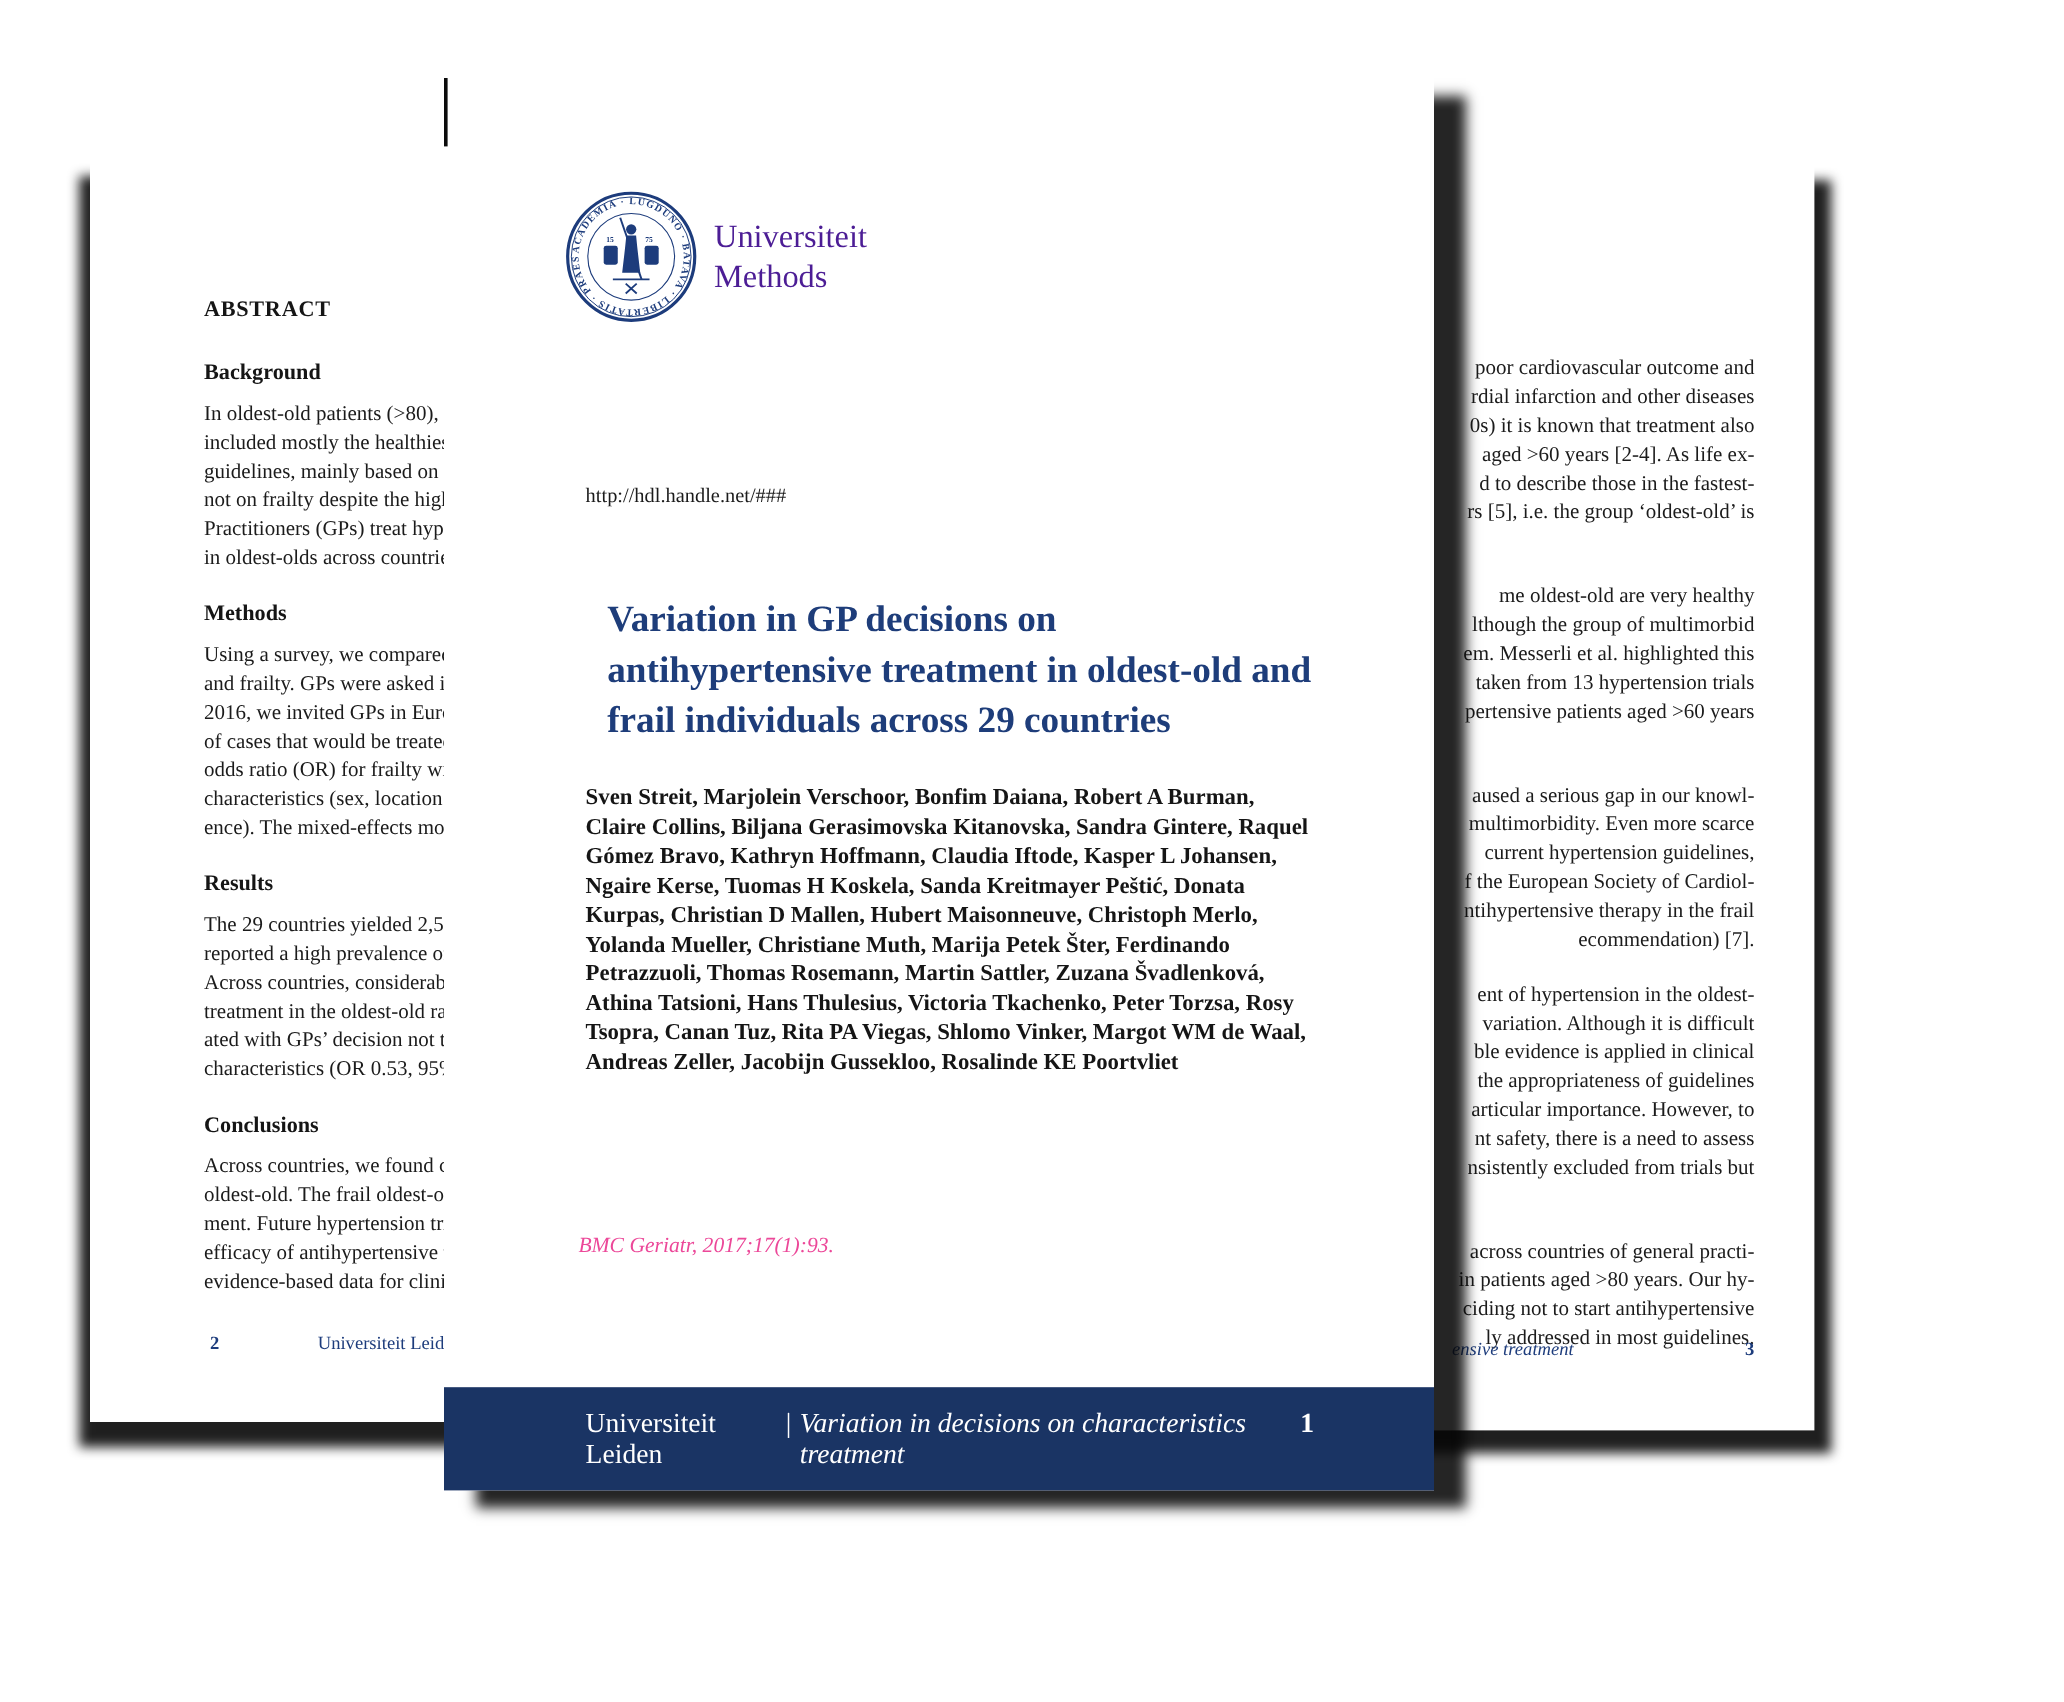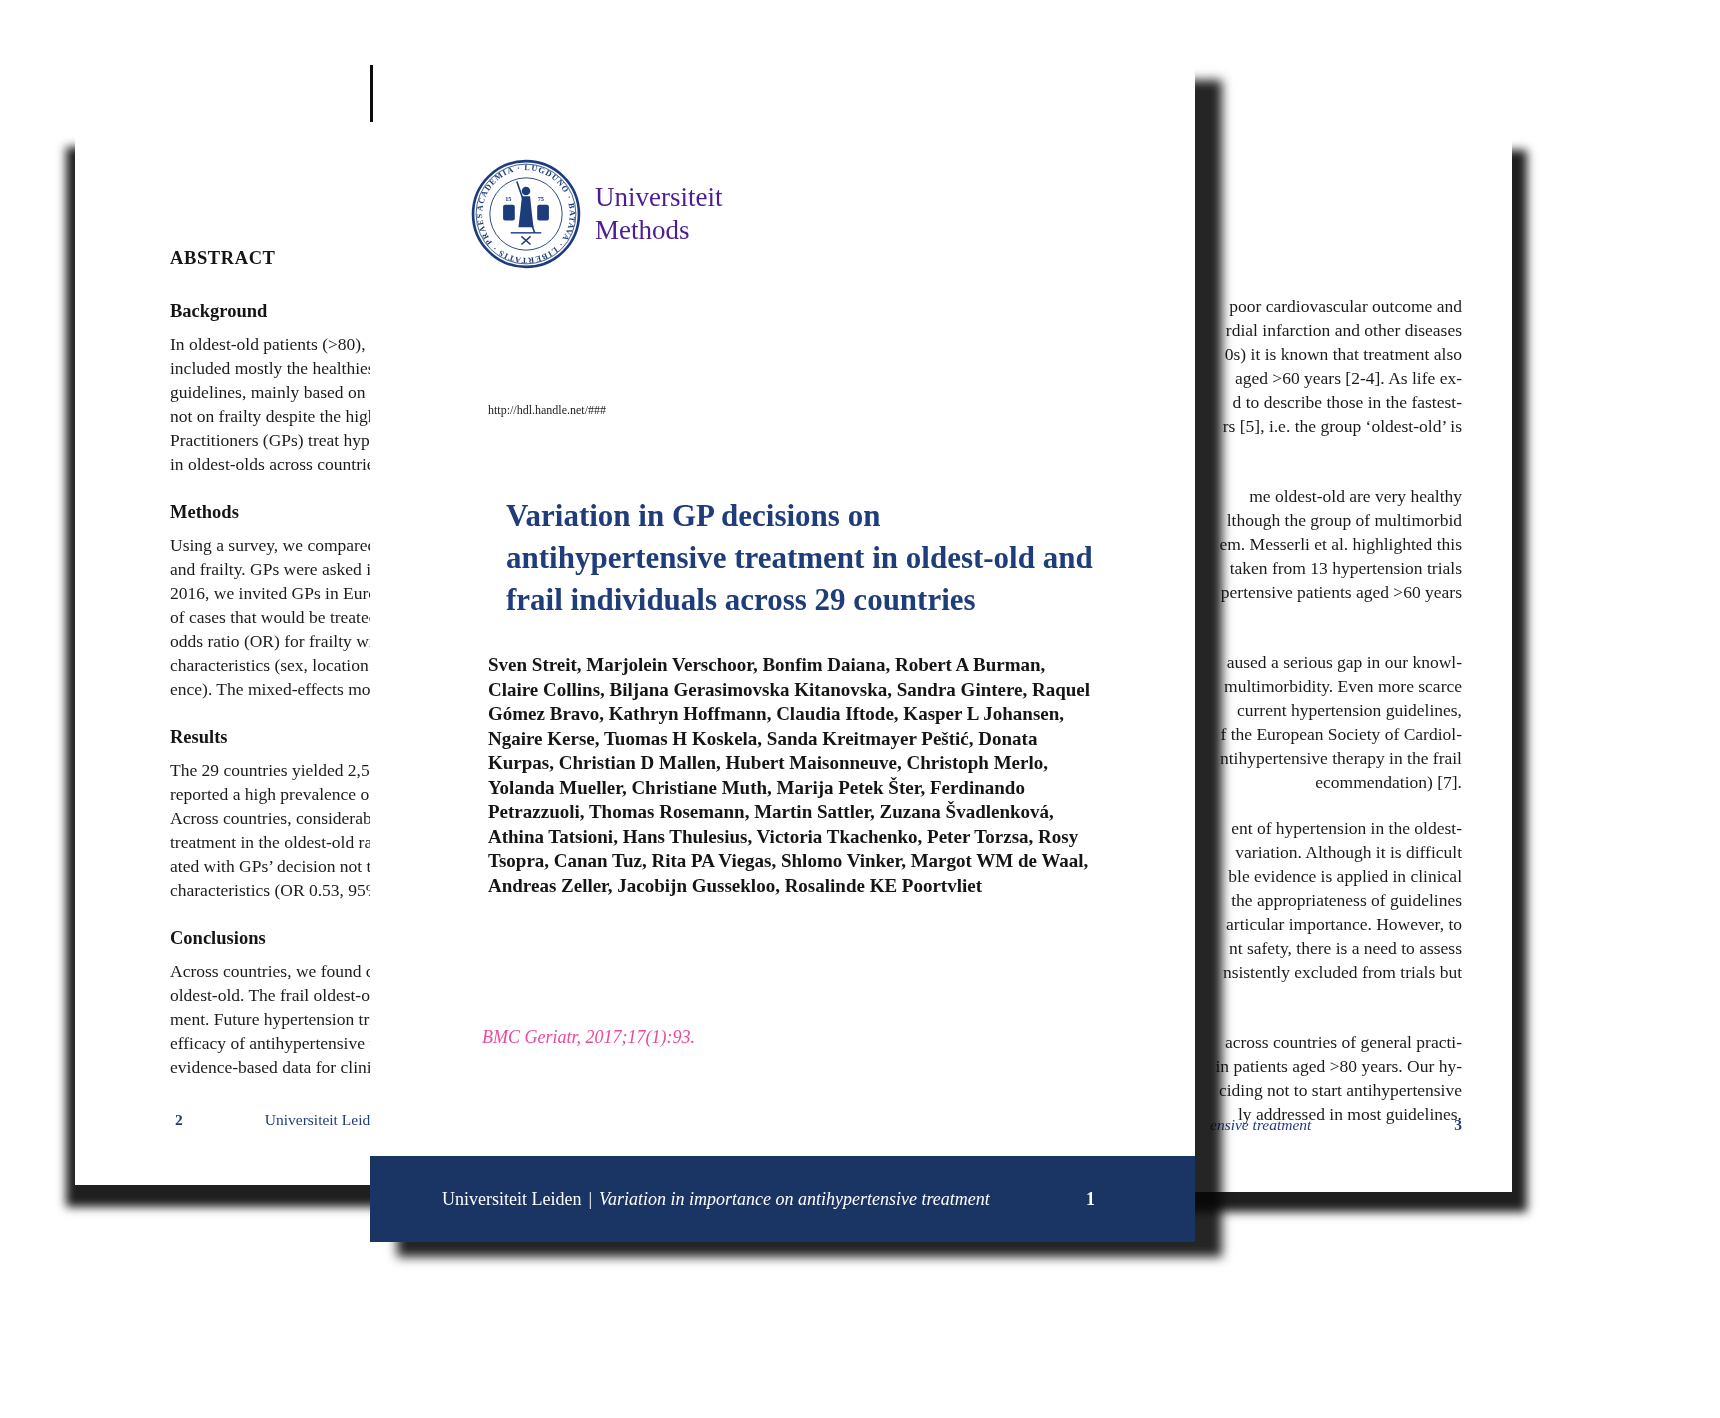--- a/index.html
+++ b/index.html
@@ -30,29 +30,29 @@
   .rp-para:nth-child(4){margin-top:22px;}
   .rp-content .text-line{font-size:17.5px;line-height:24px;white-space:nowrap;color:#1b1b1b;}
   .rp-footer{left:310px;top:986px;right:50px;display:flex;align-items:baseline;}
   .rp-footer .frag{font-style:italic;}
   .rp-footer .pg{margin-left:auto;font-weight:bold;}
 
   
   .logo-row{position:absolute;left:100px;top:93px;display:flex;align-items:center;gap:13px;}
   .logo-seal{width:112px;height:112px;}
   .logo-wordmark{font-size:27px;line-height:33px;color:#4c1d95;}
-  .handle-url{position:absolute;left:118px;top:338px;font-size:12px;color:#1b1b1b;}
+  .handle-url{position:absolute;left:118px;top:338px;font-size:17px;color:#1b1b1b;}
   .doc-title{position:absolute;left:118px;top:430px;width:600px;font-weight:bold;
              font-size:31px;line-height:42px;color:#1e3d7a;margin-left:18px;}
   .authors{position:absolute;left:118px;top:588px;width:606px;font-weight:bold;
            font-size:19px;line-height:24.5px;color:#151515;}
   .citation{position:absolute;left:112px;top:962px;font-style:italic;font-size:18px;color:#ec4899;}
   .band{position:absolute;left:0;bottom:0;width:100%;height:86px;background:#1a3464;
         display:flex;align-items:center;}
-  .band-inner{display:flex;align-items:baseline;width:100%;padding:0 100px 0 72px;color:#ffffff;font-size:18px;}
+  .band-inner{display:flex;align-items:baseline;width:100%;padding:0 100px 0 118px;color:#ffffff;font-size:23px;}
   .band-inner .sep{margin:0 7px;}
   .band-inner .band-right{font-style:italic;}
   .band-inner .pg{margin-left:auto;font-weight:bold;}
 </style>
 </head>
 <body>
 
 <div class="canvas">
 
   <div class="page page-left">
@@ -178,19 +178,19 @@
     <div class="doc-title">Variation in GP decisions on antihypertensive treatment in oldest-old and frail individuals across 29 countries</div>
 
     <div class="authors">Sven Streit, Marjolein Verschoor, Bonfim Daiana, Robert A Burman, Claire Collins, Biljana Gerasimovska Kitanovska, Sandra Gintere, Raquel Gómez Bravo, Kathryn Hoffmann, Claudia Iftode, Kasper L Johansen, Ngaire Kerse, Tuomas H Koskela, Sanda Kreitmayer Peštić, Donata Kurpas, Christian D Mallen, Hubert Maisonneuve, Christoph Merlo, Yolanda Mueller, Christiane Muth, Marija Petek Šter, Ferdinando Petrazzuoli, Thomas Rosemann, Martin Sattler, Zuzana Švadlenková, Athina Tatsioni, Hans Thulesius, Victoria Tkachenko, Peter Torzsa, Rosy Tsopra, Canan Tuz, Rita PA Viegas, Shlomo Vinker, Margot WM de Waal, Andreas Zeller, Jacobijn Gussekloo, Rosalinde KE Poortvliet</div>
 
     <div class="citation">BMC Geriatr, 2017;17(1):93.</div>
 
     <div class="band">
       <div class="band-inner">
         <span>Universiteit Leiden</span>
         <span class="sep">|</span>
-        <span class="band-right">Variation in importance on antihypertensive treatment</span>
+        <span class="band-right">Variation in decisions on characteristics treatment</span>
         <span class="pg">1</span>
       </div>
     </div>
   </div>
 
 </div>
 
 </body></html>

